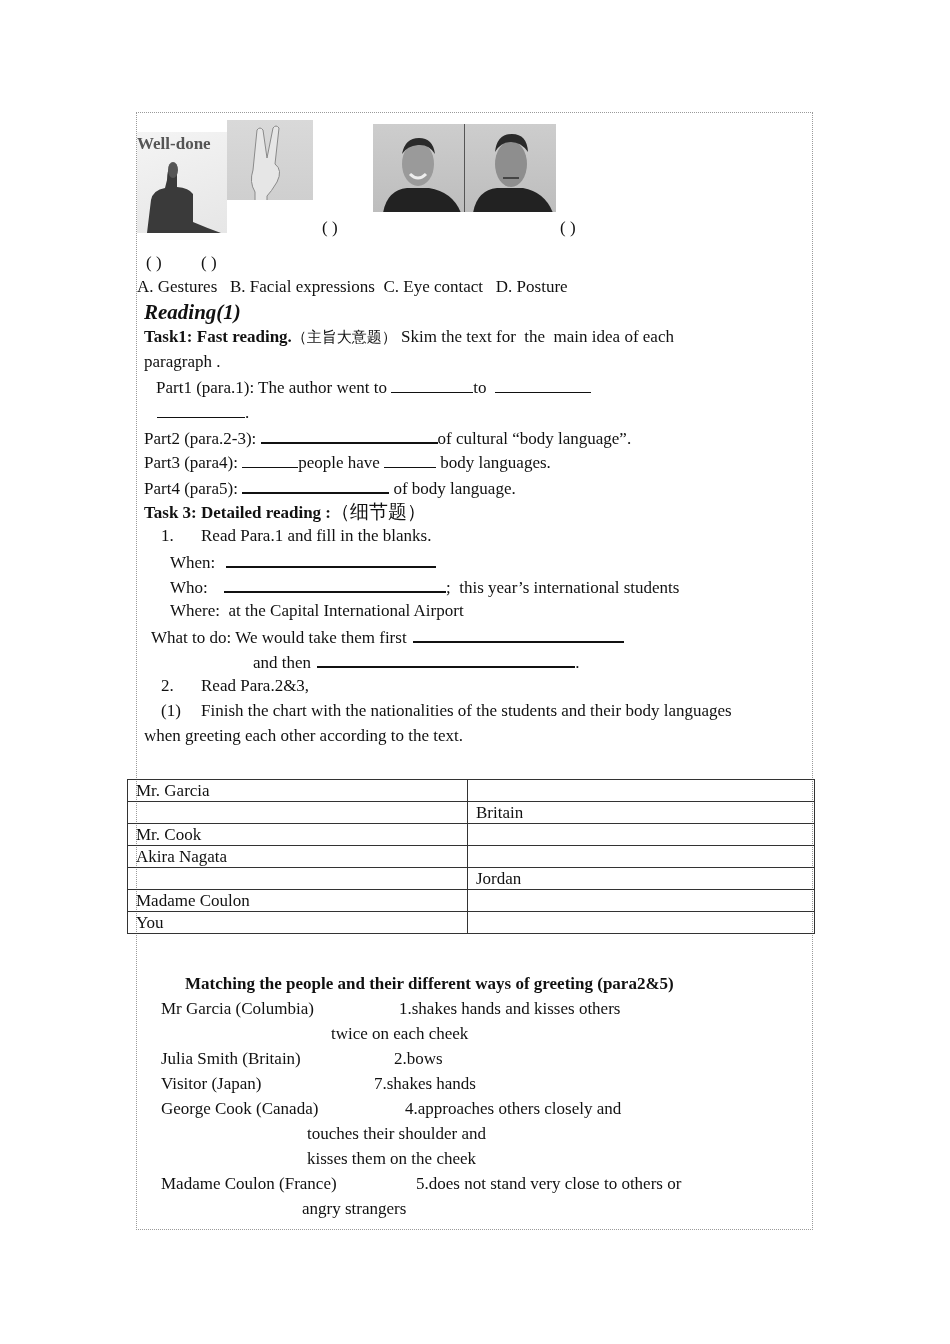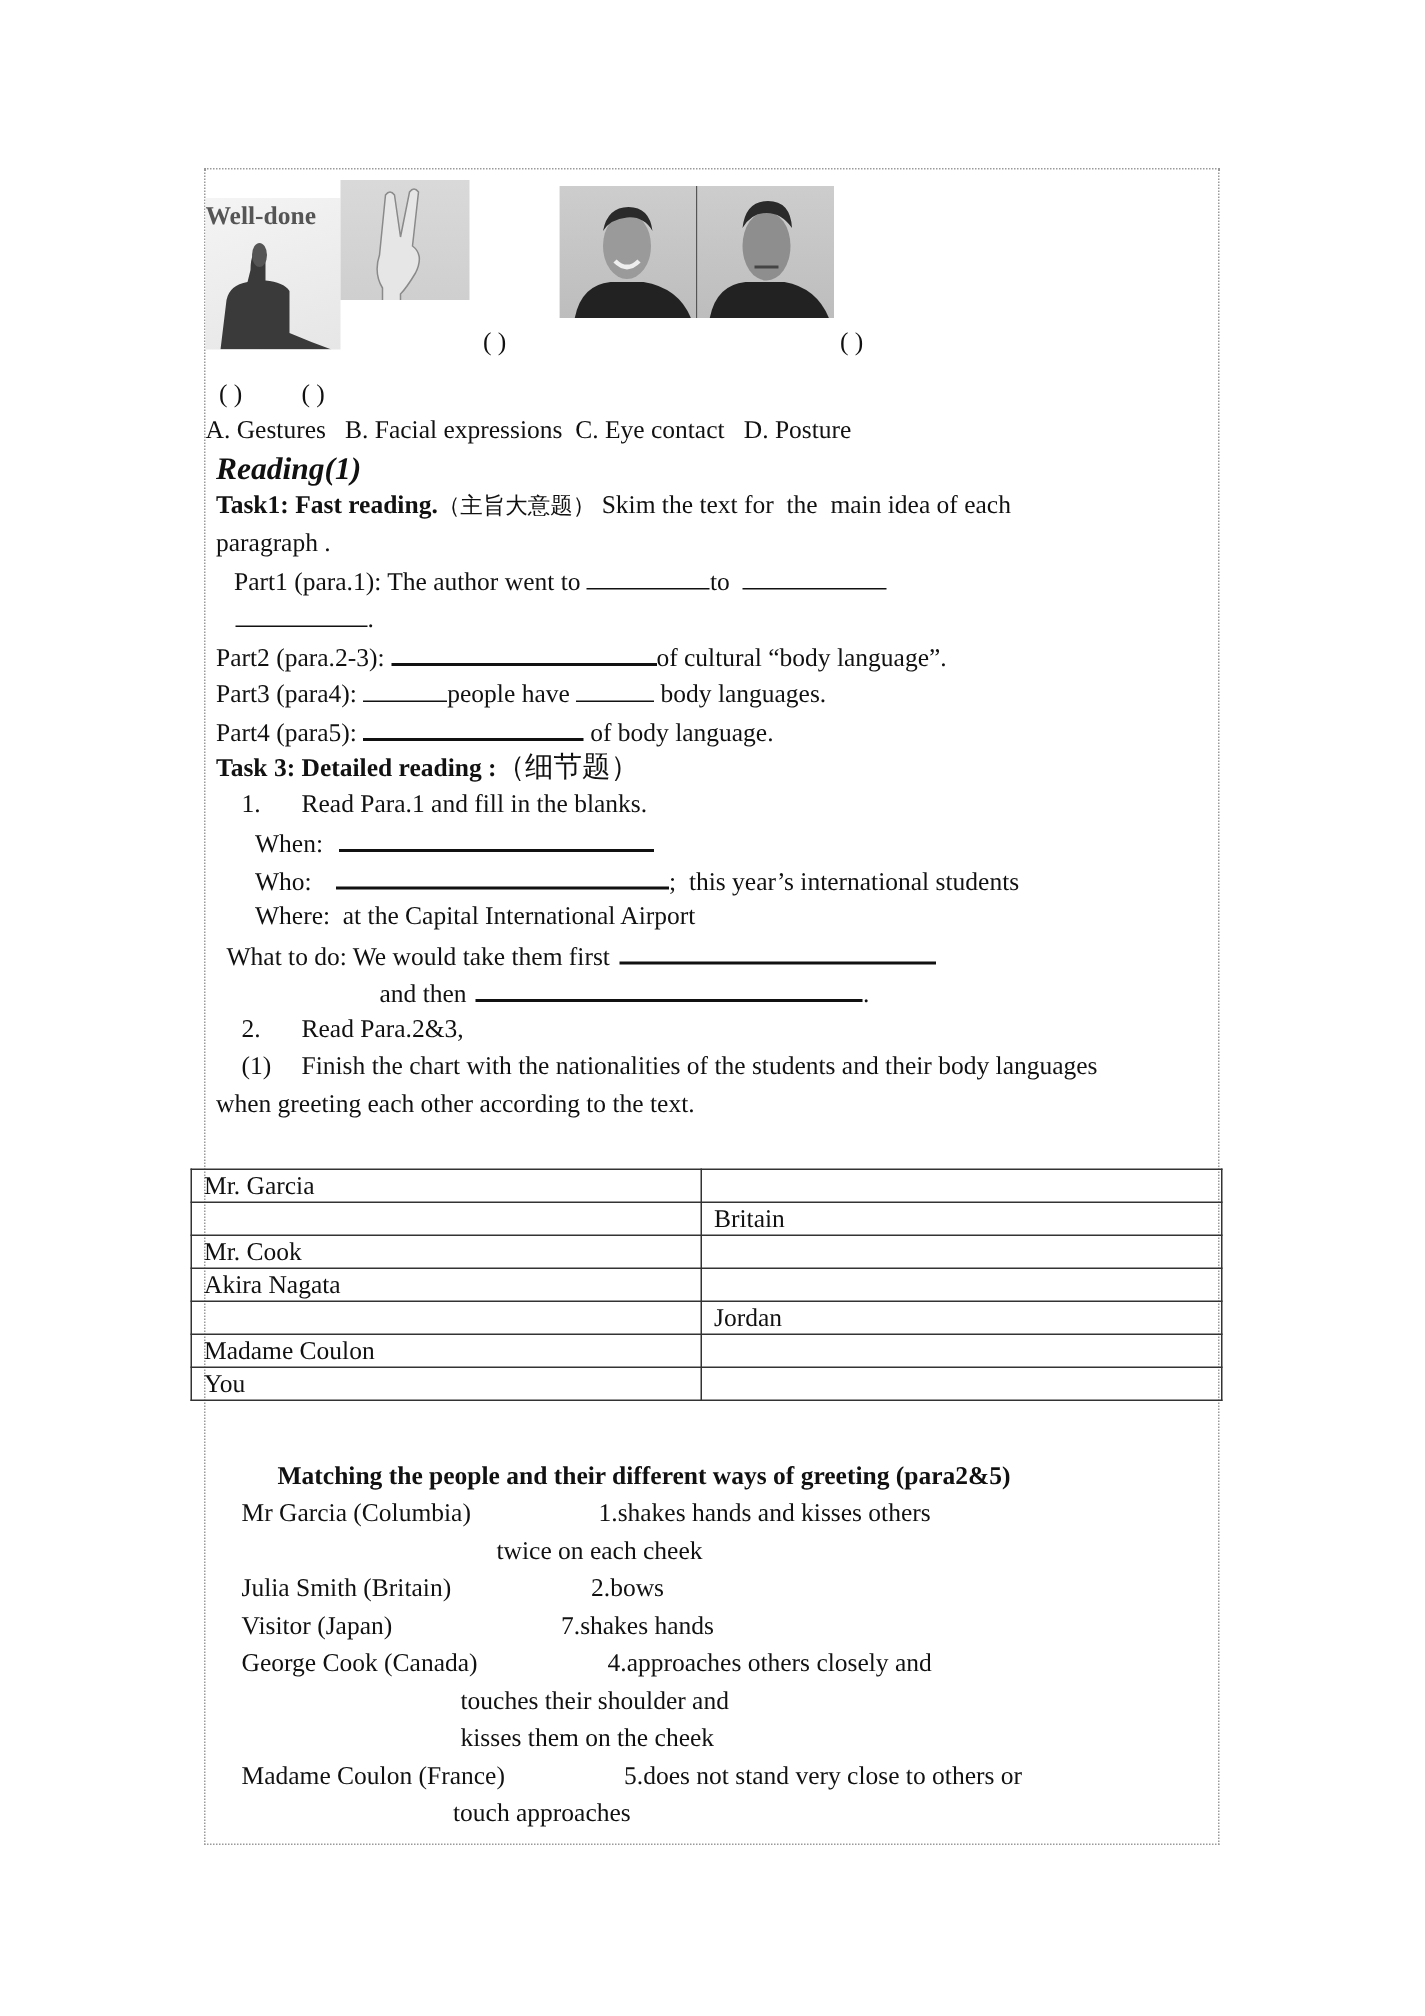--- a/index.html
+++ b/index.html
@@ -201,13 +201,13 @@
 <span class="abs" style="left:161px;top:1074px;">Visitor (Japan)</span>
 <span class="abs" style="left:374px;top:1074px;">7.shakes hands</span>
 
 <span class="abs" style="left:161px;top:1099px;">George Cook (Canada)</span>
 <span class="abs" style="left:405px;top:1099px;">4.approaches others closely and</span>
 <span class="abs" style="left:307px;top:1124px;">touches their shoulder and</span>
 <span class="abs" style="left:307px;top:1149px;">kisses them on the cheek</span>
 
 <span class="abs" style="left:161px;top:1174px;">Madame Coulon (France)</span>
 <span class="abs" style="left:416px;top:1174px;">5.does not stand very close to others or</span>
-<span class="abs" style="left:302px;top:1199px;">touch approaches</span>
+<span class="abs" style="left:302px;top:1199px;">angry strangers</span>
 
 </body></html>

